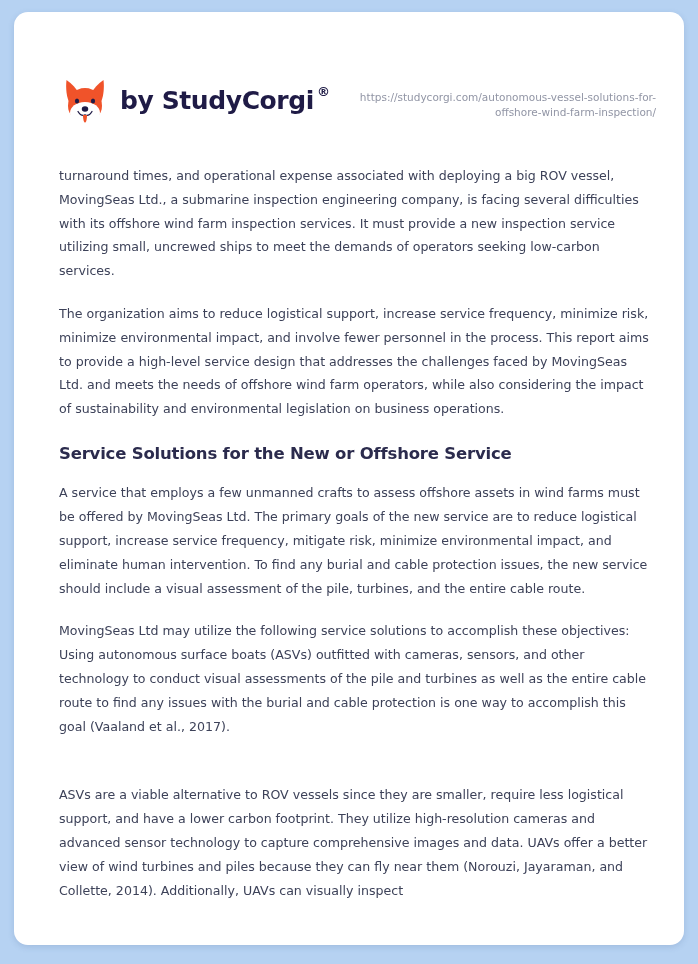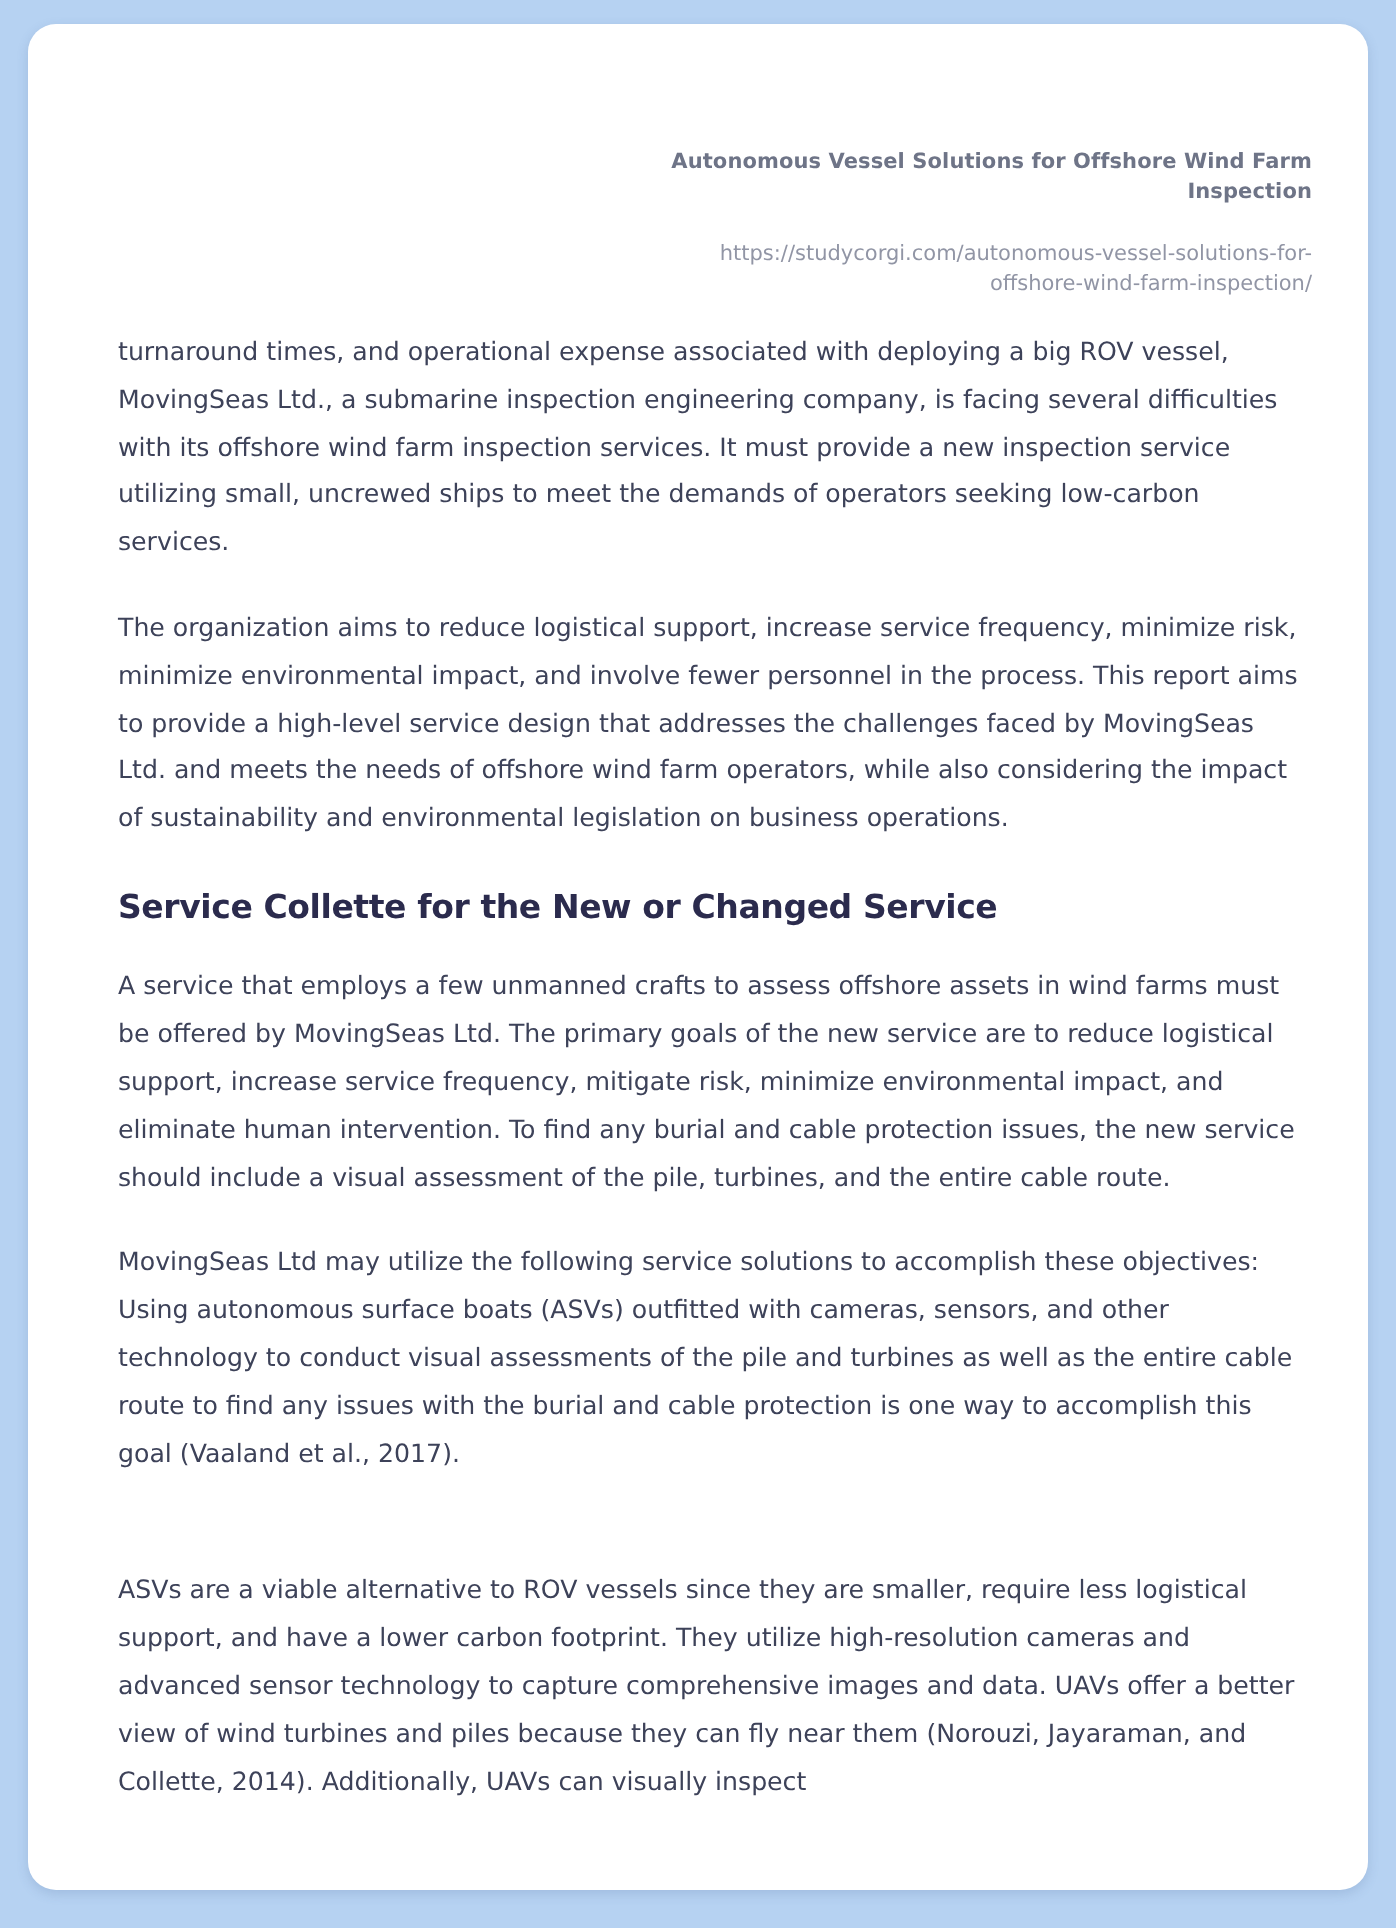--- a/index.html
+++ b/index.html
@@ -135,30 +135,52 @@
     margin-top: 45px;
   }
 </style>
 </head>
 <body>
 
 <div class="page">
 
   <div class="header">
 
+    <div class="brand">
+      <svg class="corgi-logo" viewBox="0 0 100 100">
+
+        <path d="M13 10 C11 26 13 46 20 58 L40 40 C33 28 24 17 13 10 Z" fill="#f0532a"></path>
+
+        <path d="M87 10 C89 26 87 46 80 58 L60 40 C67 28 76 17 87 10 Z" fill="#f0532a"></path>
+
+        <path d="M50 26 C70 26 84 42 84 62 C84 80 69 92 50 92 C31 92 16 80 16 62 C16 42 30 26 50 26 Z" fill="#f0532a"></path>
+
+        <path d="M50 54 C68 54 80 64 80 76 C80 87 67 94 50 94 C33 94 20 87 20 76 C20 64 32 54 50 54 Z" fill="#ffffff"></path>
+
+        <ellipse cx="34" cy="52" rx="4.2" ry="5" fill="#1f1b46"></ellipse>
+        <ellipse cx="66" cy="52" rx="4.2" ry="5" fill="#1f1b46"></ellipse>
+
+        <ellipse cx="50" cy="68" rx="6.5" ry="5.5" fill="#1f1b46"></ellipse>
+
+        <path d="M36 73 C40 80 45 82 50 80" stroke="#1f1b46" stroke-width="2.6" fill="none" stroke-linecap="round"></path>
+        <path d="M64 73 C60 80 55 82 50 80" stroke="#1f1b46" stroke-width="2.6" fill="none" stroke-linecap="round"></path>
+
+        <path d="M46 80 C46 90 48 95 50 95 C52 95 54 90 54 80 Z" fill="#f0532a"></path>
+      </svg>
+      <div class="brand-word"><span>by StudyCorgi</span><span class="brand-reg">®</span></div>
+    </div>
 
     <div class="doc-meta">
-      <div class="doc-title">Autonomous Vessel Solutions for Offshore Wind Farm Inspection</div>
       <div class="doc-url">https://studycorgi.com/autonomous-vessel-solutions-for-offshore-wind-farm-inspection/</div>
     </div>
 
   </div>
 
   <div class="content" id="content-root">
       <p class="para">turnaround times, and operational expense associated with deploying a big ROV vessel, MovingSeas Ltd., a submarine inspection engineering company, is facing several difficulties with its offshore wind farm inspection services. It must provide a new inspection service utilizing small, uncrewed ships to meet the demands of operators seeking low-carbon services.</p>
       <p class="para">The organization aims to reduce logistical support, increase service frequency, minimize risk, minimize environmental impact, and involve fewer personnel in the process. This report aims to provide a high-level service design that addresses the challenges faced by MovingSeas Ltd. and meets the needs of offshore wind farm operators, while also considering the impact of sustainability and environmental legislation on business operations.</p>
-      <h2 class="section-heading">Service Collette for the New or Changed Service</h2>
+      <h2 class="section-heading">Service Solutions for the New or Offshore Service</h2>
       <p class="para">A service that employs a few unmanned crafts to assess offshore assets in wind farms must be offered by MovingSeas Ltd. The primary goals of the new service are to reduce logistical support, increase service frequency, mitigate risk, minimize environmental impact, and eliminate human intervention. To find any burial and cable protection issues, the new service should include a visual assessment of the pile, turbines, and the entire cable route.</p>
       <p class="para">MovingSeas Ltd may utilize the following service solutions to accomplish these objectives: Using autonomous surface boats (ASVs) outfitted with cameras, sensors, and other technology to conduct visual assessments of the pile and turbines as well as the entire cable route to find any issues with the burial and cable protection is one way to accomplish this goal (Vaaland et al., 2017).</p>
       <p class="para">ASVs are a viable alternative to ROV vessels since they are smaller, require less logistical support, and have a lower carbon footprint. They utilize high-resolution cameras and advanced sensor technology to capture comprehensive images and data. UAVs offer a better view of wind turbines and piles because they can fly near them (Norouzi, Jayaraman, and Collette, 2014). Additionally, UAVs can visually inspect</p>
     </div>
 
 </div>
 
 </body></html>

